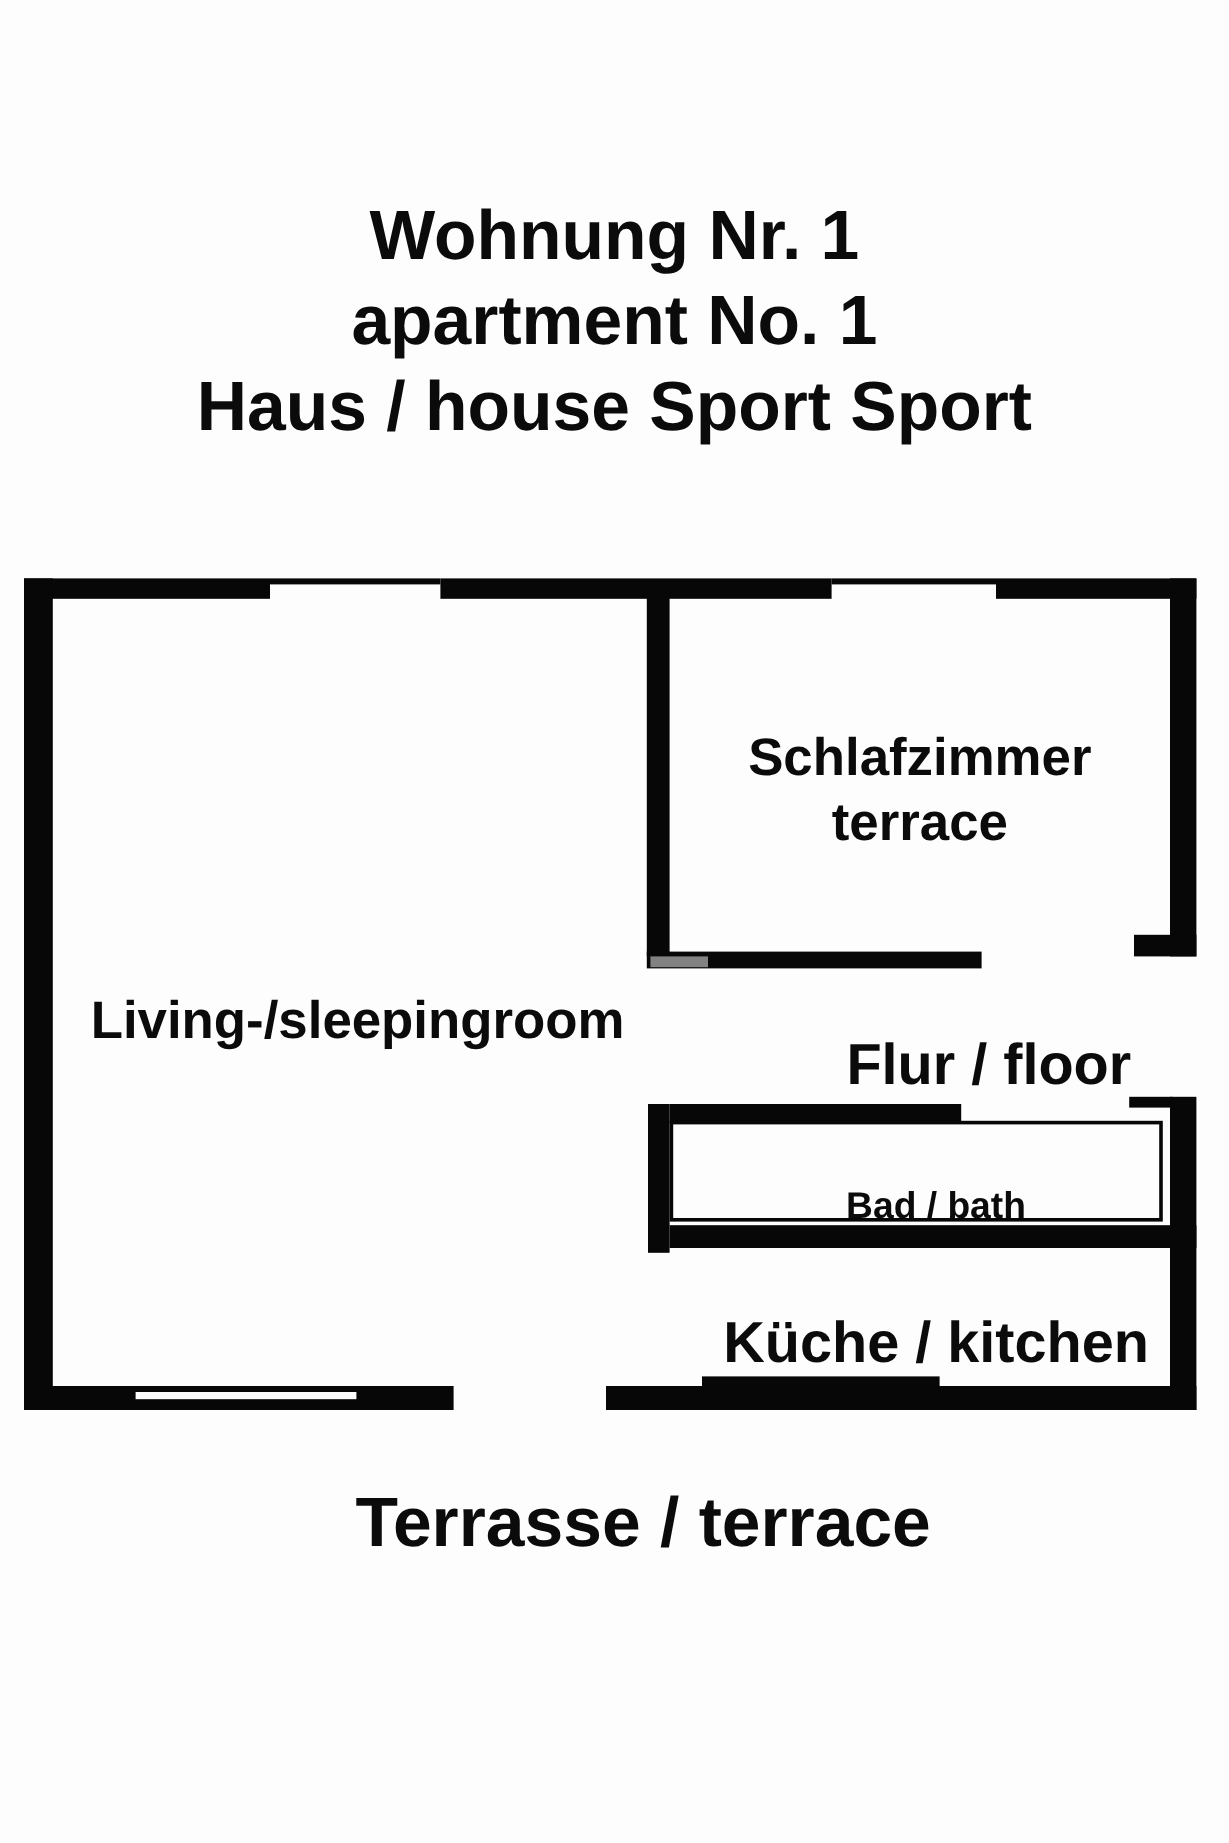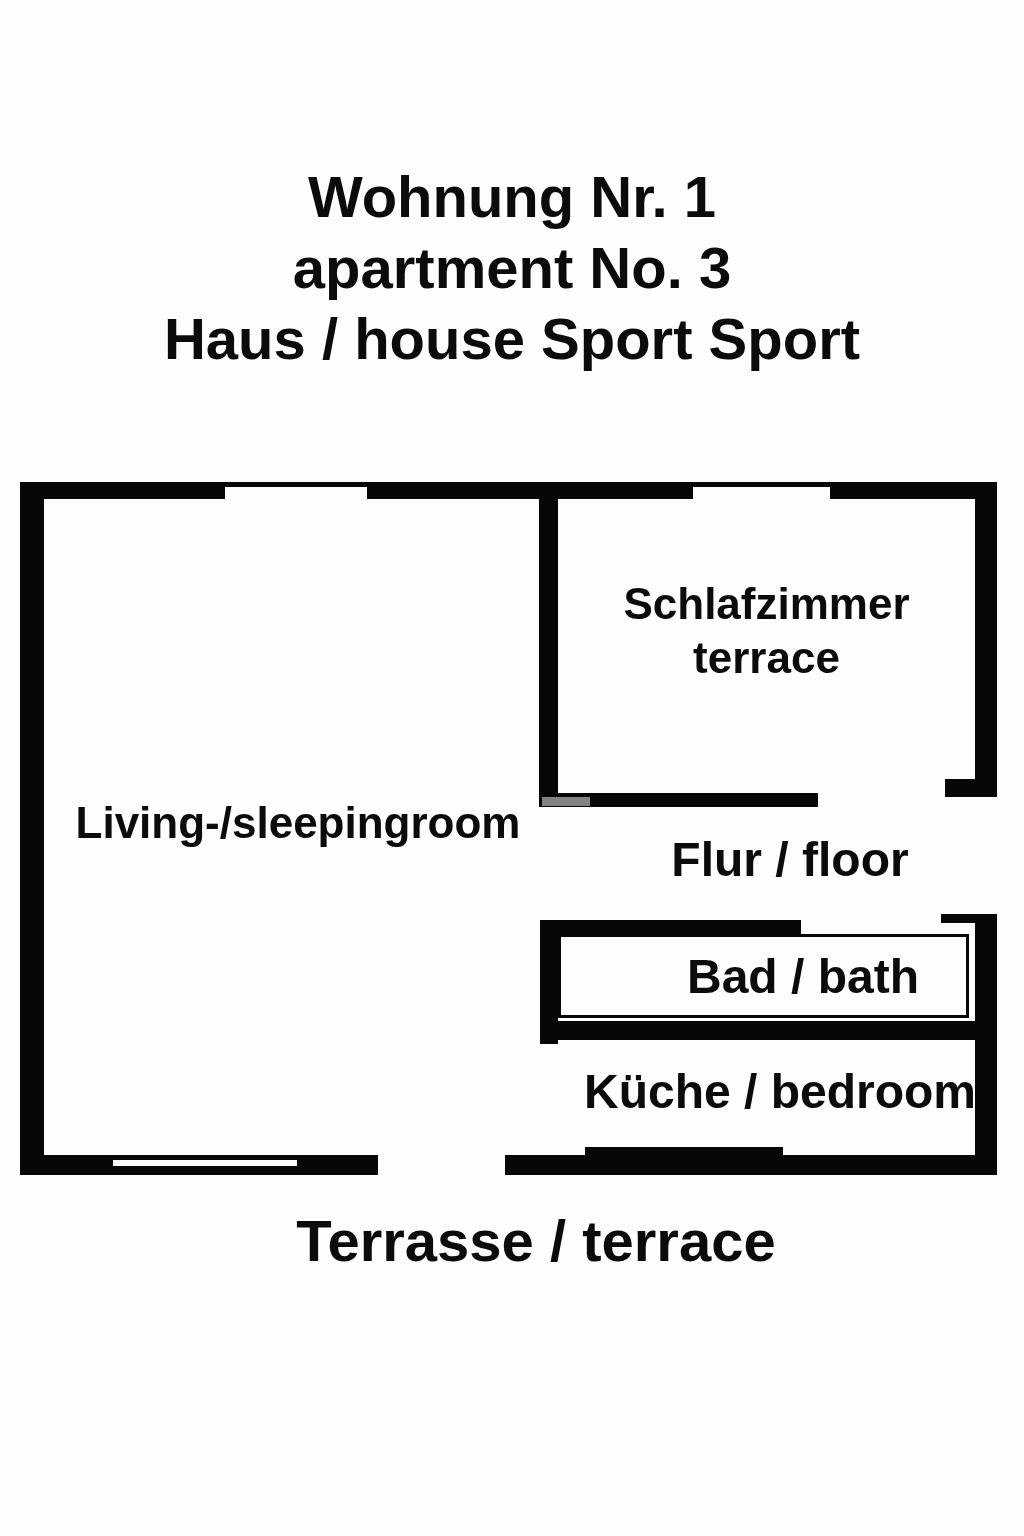--- a/index.html
+++ b/index.html
@@ -39,47 +39,48 @@
     background: #c4c4c4;
     opacity: .65;
   }
   .label {
     position: absolute;
     font-weight: bold;
     text-align: center;
     white-space: nowrap;
     letter-spacing: 0px;
     color: var(--text);
+    margin-top: 28px;
   }
   .title-block {
     position: absolute;
     left: 0; top: 161px;
     width: 1024px;
     font-weight: bold;
     text-align: center;
     font-size: 58px;
     line-height: 71px;
     color: var(--text);
   }
   .room-label-2line { line-height: 54px; font-size: 44px; }
   .living-label { left: 48px; top: 795px; width: 500px; font-size: 44px; line-height: 56px; }
   .bedroom-label { left: 558px; top: 577px; width: 417px; }
-  .hall-label   { left: 600px; top: 832px;  width: 380px; font-size: 48px; line-height: 56px; }
-  .bath-label   { left: 583px; top: 949px;  width: 440px; font-size: 48px; line-height: 56px; }
+  .hall-label   { left: 634px; top: 832px;  width: 380px; font-size: 48px; line-height: 56px; }
+  .bath-label   { left: 560px; top: 949px;  width: 440px; font-size: 31px; line-height: 56px; }
   .kitchen-label{ left: 560px; top: 1064px; width: 440px; font-size: 48px; line-height: 56px; }
   .terrace-label{ left: 36px;  top: 1210px; width: 1000px; font-size: 58px; line-height: 62px; }
 </style>
 </head>
 <body>
 
 <div class="page">
 
   <div class="title-block">
     <div>Wohnung Nr. 1</div>
-    <div>apartment No. 3</div>
+    <div>apartment No. 1</div>
     <div>Haus / house Sport Sport</div>
   </div>
 
   <div class="wall" style="left:20px;top:482px;width:205px;height:17px"></div>
   <div class="wall" style="left:225px;top:482px;width:142px;height:5px"></div>
   <div class="wall" style="left:367px;top:482px;width:326px;height:17px"></div>
   <div class="wall" style="left:693px;top:482px;width:137px;height:5px"></div>
   <div class="wall" style="left:830px;top:482px;width:167px;height:17px"></div>
 
   <div class="wall" style="left:20px;top:482px;width:24px;height:693px"></div>
@@ -110,17 +111,17 @@
   </div>
 
   <div class="label living-label">
     <div>Living-/sleepingroom</div>
   </div>
 
   <div class="label hall-label">Flur / floor</div>
 
   <div class="label bath-label">Bad / bath</div>
 
-  <div class="label kitchen-label">Küche / bedroom</div>
+  <div class="label kitchen-label">Küche / kitchen</div>
 
   <div class="label terrace-label">Terrasse / terrace</div>
 
 </div>
 
 </body></html>

